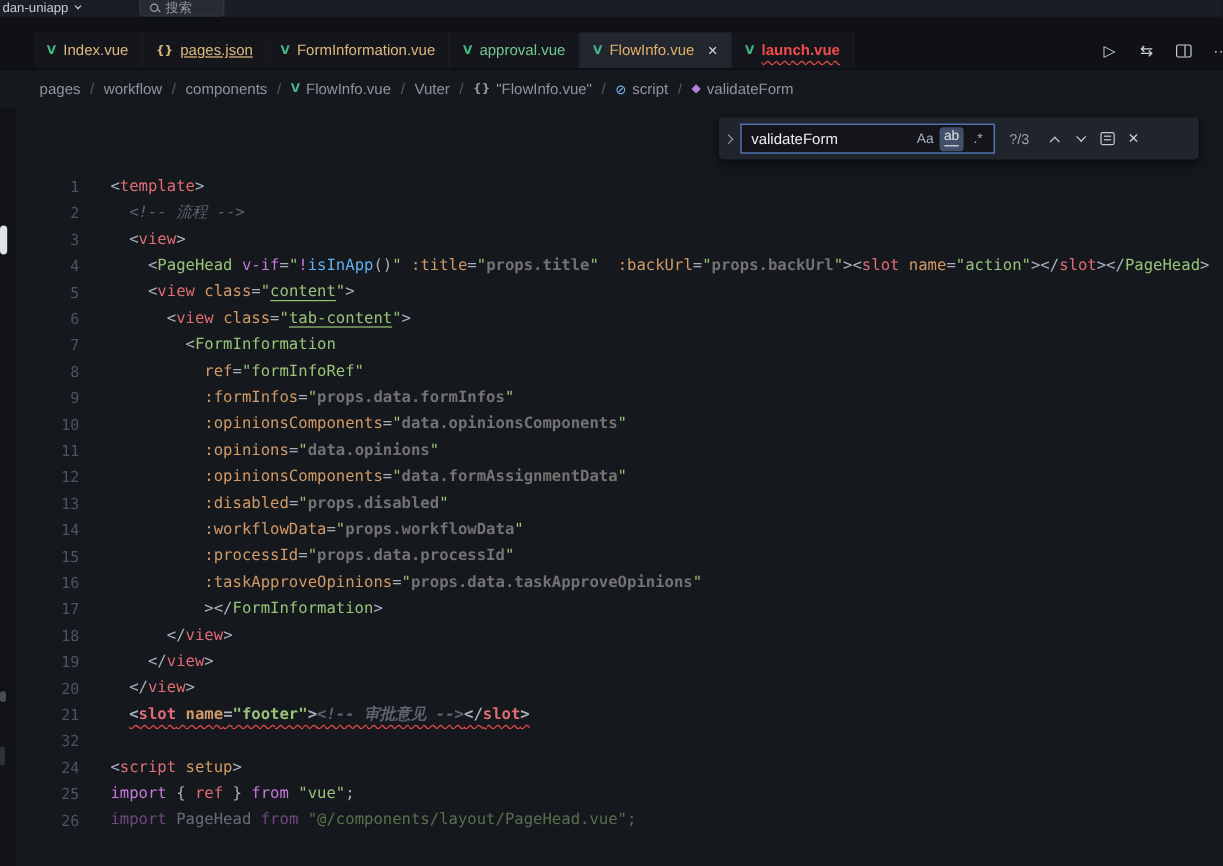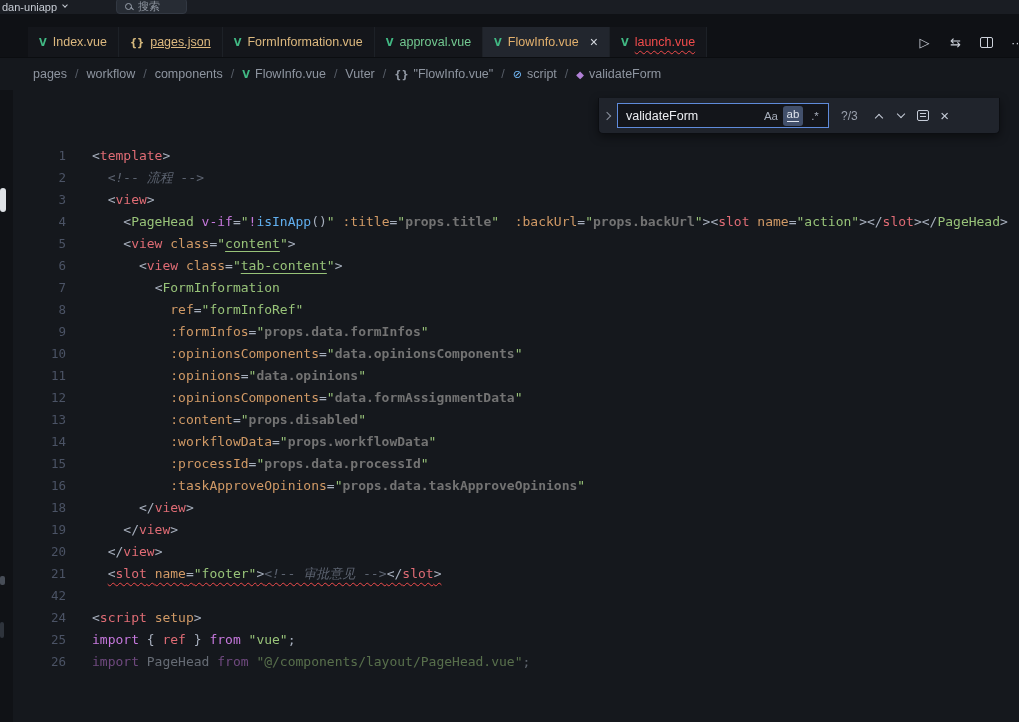--- a/index.html
+++ b/index.html
@@ -68,21 +68,21 @@
   .str  { color:#98c379; }
   .strU { color:#98c379; text-decoration:underline; text-underline-offset:3px; text-decoration-thickness:1px; }
   .expr { color:#737373; font-weight:bold; }
   .op   { color:#c678dd; }
   .fn   { color:#61afef; }
   .com  { color:#5c6370; font-style:italic; }
   .kw   { color:#c678dd; }
   .var  { color:#e06c75; }
   .dim  { opacity:.5; }
   .sq   { text-decoration-line:underline; text-decoration-style:wavy; text-decoration-color:#f14c4c;
-          text-decoration-thickness:1px; text-underline-offset:4px; }
+          text-decoration-thickness:1px; text-underline-offset:4px;font-weight:bold; }
 
   
   .find { position:absolute; top:98px; right:19px; width:402px; height:36px; background:#20242c;
           border:1px solid #0c0e12; border-top:none; border-radius:0 0 5px 5px;
           box-shadow:0 3px 10px rgba(0,0,0,.45); display:flex; align-items:center; z-index:10;
           font-size:12.5px; color:#c6ccd8; }
   .ftoggle { width:15px; height:100%; display:flex; align-items:center; justify-content:center; color:#8b929e; }
   .finput { display:flex; align-items:center; background:#13151a; border:1px solid #5f8bdb; height:25px;
             margin-left:3px; padding:0 3px 0 8px; width:212px; }
   .fquery { flex:1; color:#eceef2; font-size:12.5px; overflow:hidden; white-space:nowrap; }
@@ -238,52 +238,56 @@
       <div class="line">
         <span class="ln">11</span>
         <span class="lc">          <span class="attr">:opinions</span><span class="p">=</span><span class="str">"</span><span class="expr">data.opinions</span><span class="str">"</span></span>
       </div>
       <div class="line">
         <span class="ln">12</span>
         <span class="lc">          <span class="attr">:opinionsComponents</span><span class="p">=</span><span class="str">"</span><span class="expr">data.formAssignmentData</span><span class="str">"</span></span>
       </div>
       <div class="line">
         <span class="ln">13</span>
-        <span class="lc">          <span class="attr">:content</span><span class="p">=</span><span class="str">"</span><span class="expr">props.disabled</span><span class="str">"</span></span>
+        <span class="lc">          <span class="attr">:disabled</span><span class="p">=</span><span class="str">"</span><span class="expr">props.disabled</span><span class="str">"</span></span>
       </div>
       <div class="line">
         <span class="ln">14</span>
         <span class="lc">          <span class="attr">:workflowData</span><span class="p">=</span><span class="str">"</span><span class="expr">props.workflowData</span><span class="str">"</span></span>
       </div>
       <div class="line">
         <span class="ln">15</span>
         <span class="lc">          <span class="attr">:processId</span><span class="p">=</span><span class="str">"</span><span class="expr">props.data.processId</span><span class="str">"</span></span>
       </div>
       <div class="line">
         <span class="ln">16</span>
         <span class="lc">          <span class="attr">:taskApproveOpinions</span><span class="p">=</span><span class="str">"</span><span class="expr">props.data.taskApproveOpinions</span><span class="str">"</span></span>
       </div>
       <div class="line">
+        <span class="ln">17</span>
+        <span class="lc">          <span class="p">&gt;&lt;/</span><span class="comp">FormInformation</span><span class="p">&gt;</span></span>
+      </div>
+      <div class="line">
         <span class="ln">18</span>
         <span class="lc">      <span class="p">&lt;/</span><span class="tag">view</span><span class="p">&gt;</span></span>
       </div>
       <div class="line">
         <span class="ln">19</span>
         <span class="lc">    <span class="p">&lt;/</span><span class="tag">view</span><span class="p">&gt;</span></span>
       </div>
       <div class="line">
         <span class="ln">20</span>
         <span class="lc">  <span class="p">&lt;/</span><span class="tag">view</span><span class="p">&gt;</span></span>
       </div>
       <div class="line">
         <span class="ln">21</span>
         <span class="lc">  <span class="p sq">&lt;</span><span class="tag sq">slot</span><span class="t sq"> </span><span class="attr sq">name</span><span class="p sq">=</span><span class="str sq">"footer"</span><span class="p sq">&gt;</span><span class="com sq">&lt;!-- 审批意见 --&gt;</span><span class="p sq">&lt;/</span><span class="tag sq">slot</span><span class="p sq">&gt;</span></span>
       </div>
       <div class="line">
-        <span class="ln">42</span>
+        <span class="ln">32</span>
         <span class="lc"></span>
       </div>
       <div class="line">
         <span class="ln">24</span>
         <span class="lc"><span class="p">&lt;</span><span class="tag">script</span><span class="t"> </span><span class="attr">setup</span><span class="p">&gt;</span></span>
       </div>
       <div class="line">
         <span class="ln">25</span>
         <span class="lc"><span class="kw">import</span><span class="t"> </span><span class="p">{</span><span class="t"> </span><span class="var">ref</span><span class="t"> </span><span class="p">}</span><span class="t"> </span><span class="kw">from</span><span class="t"> </span><span class="str">"vue"</span><span class="p">;</span></span>
       </div>

